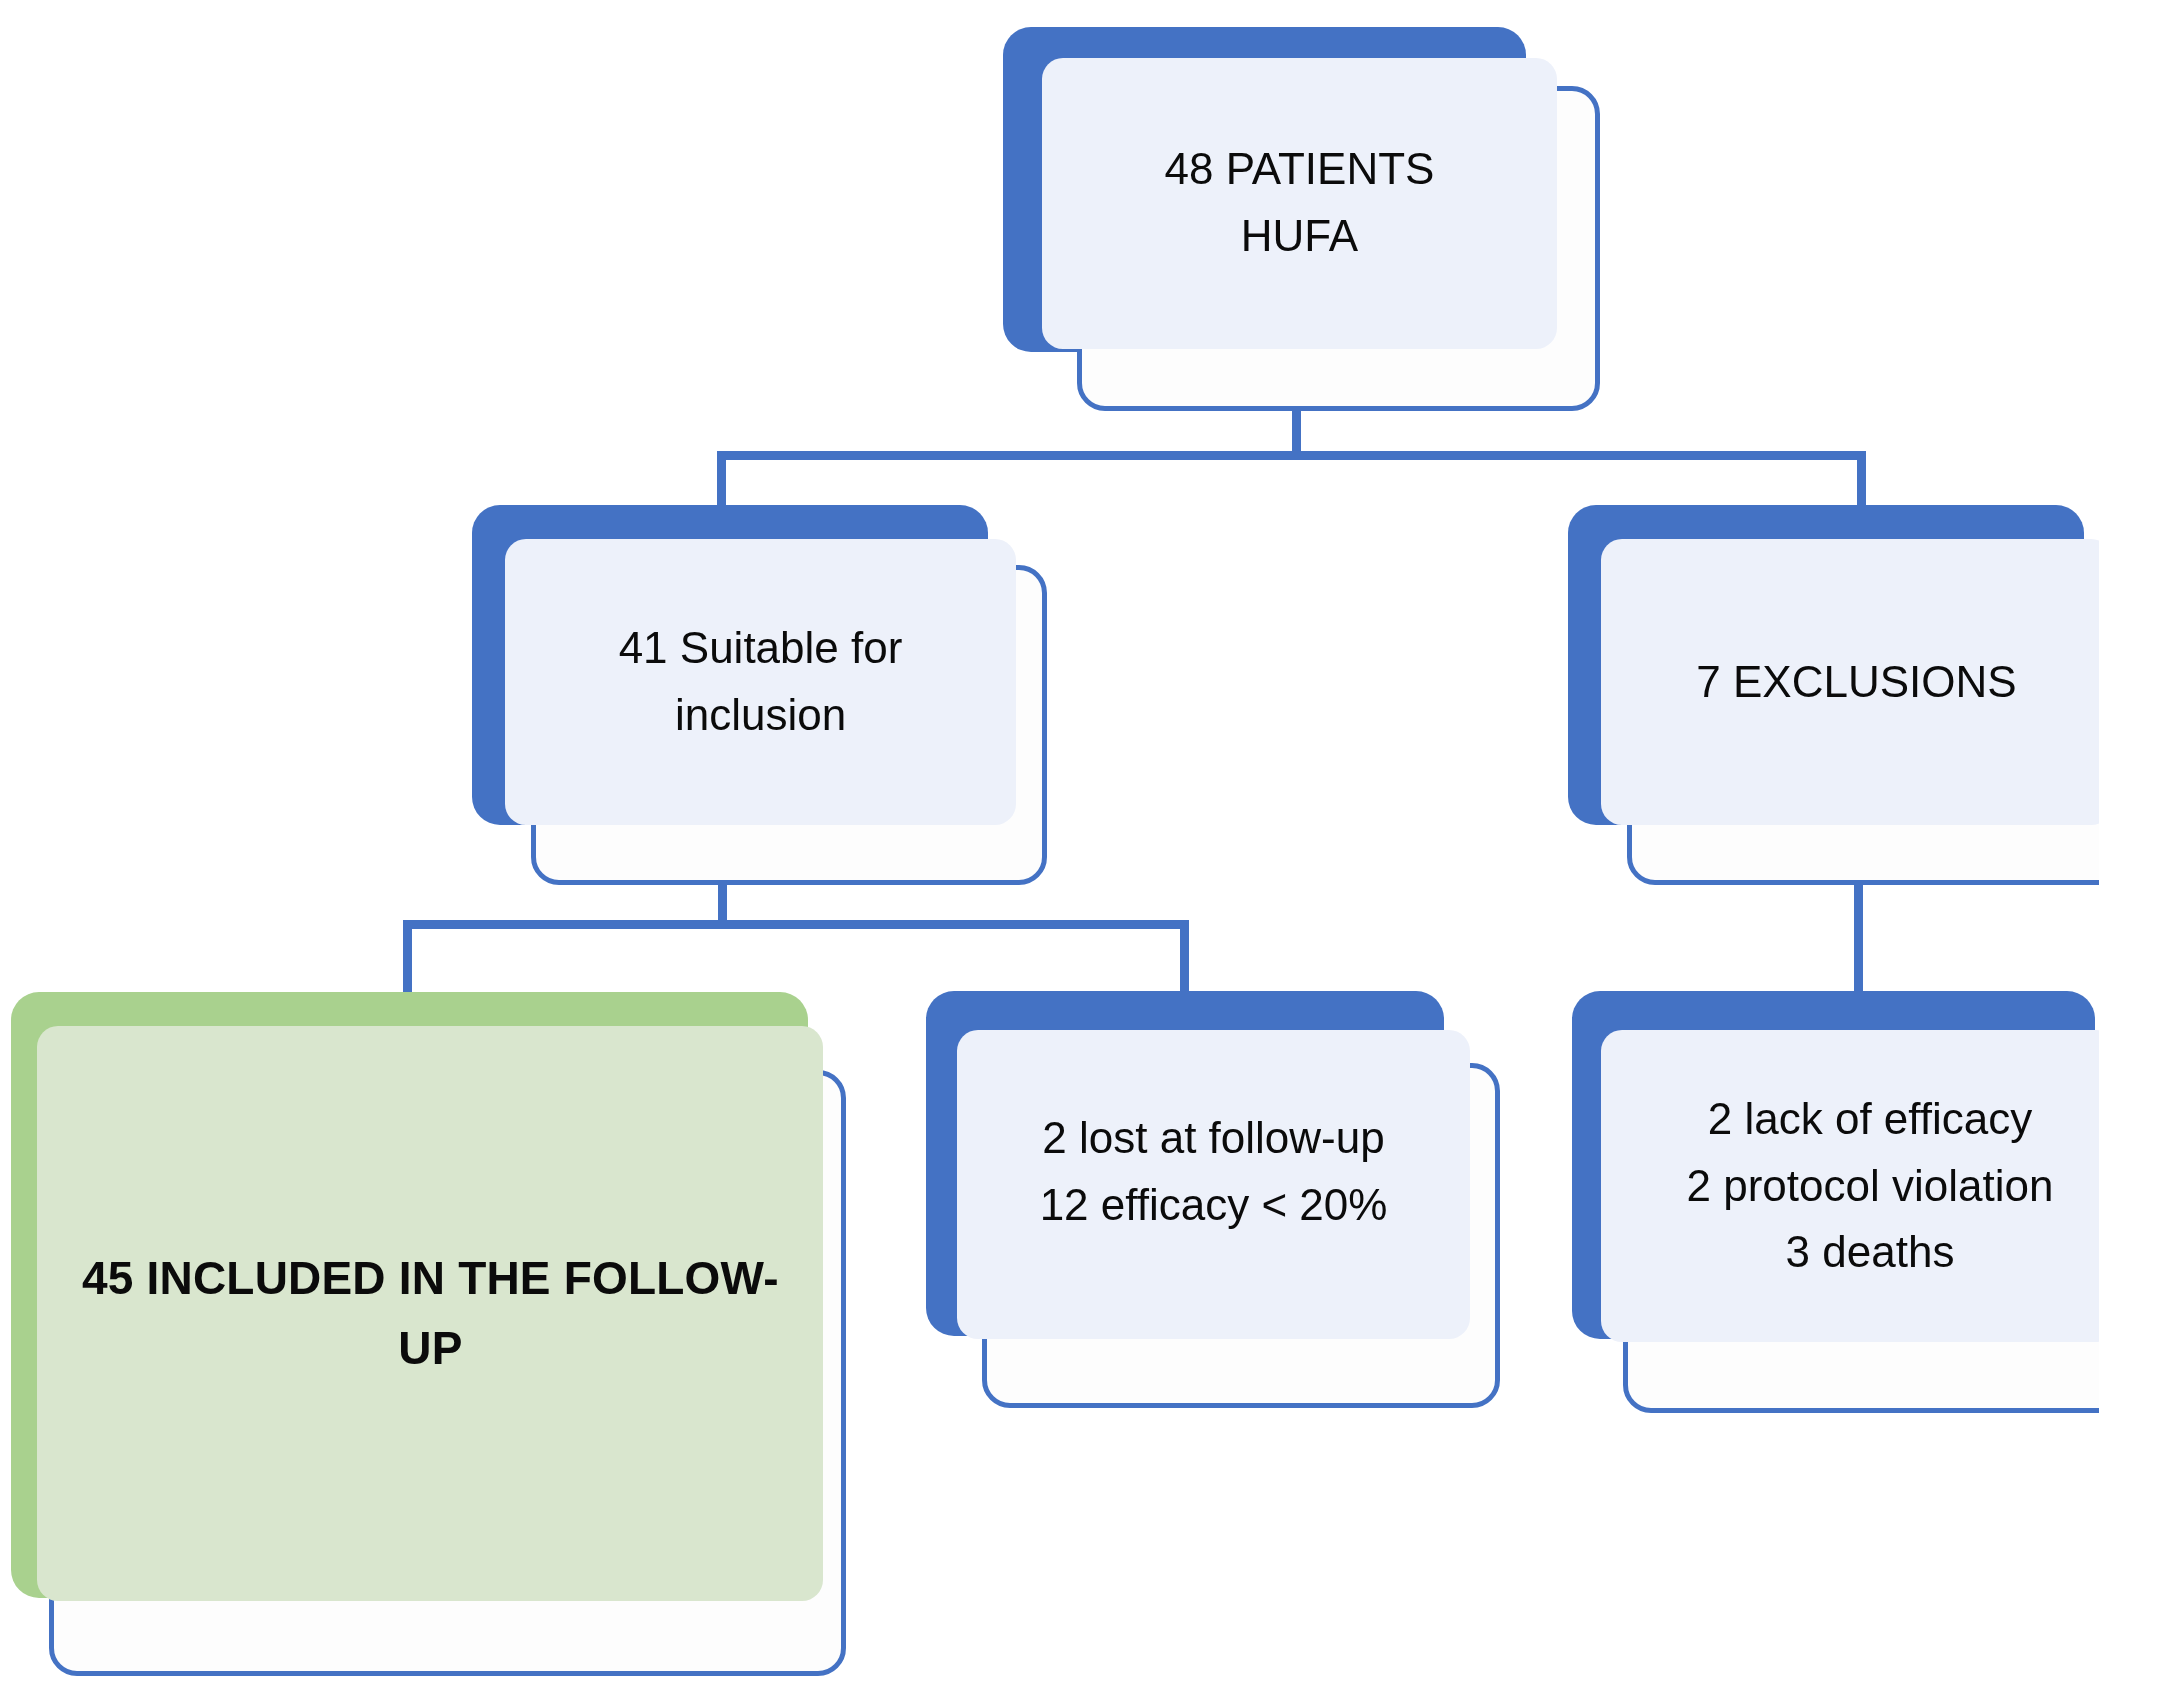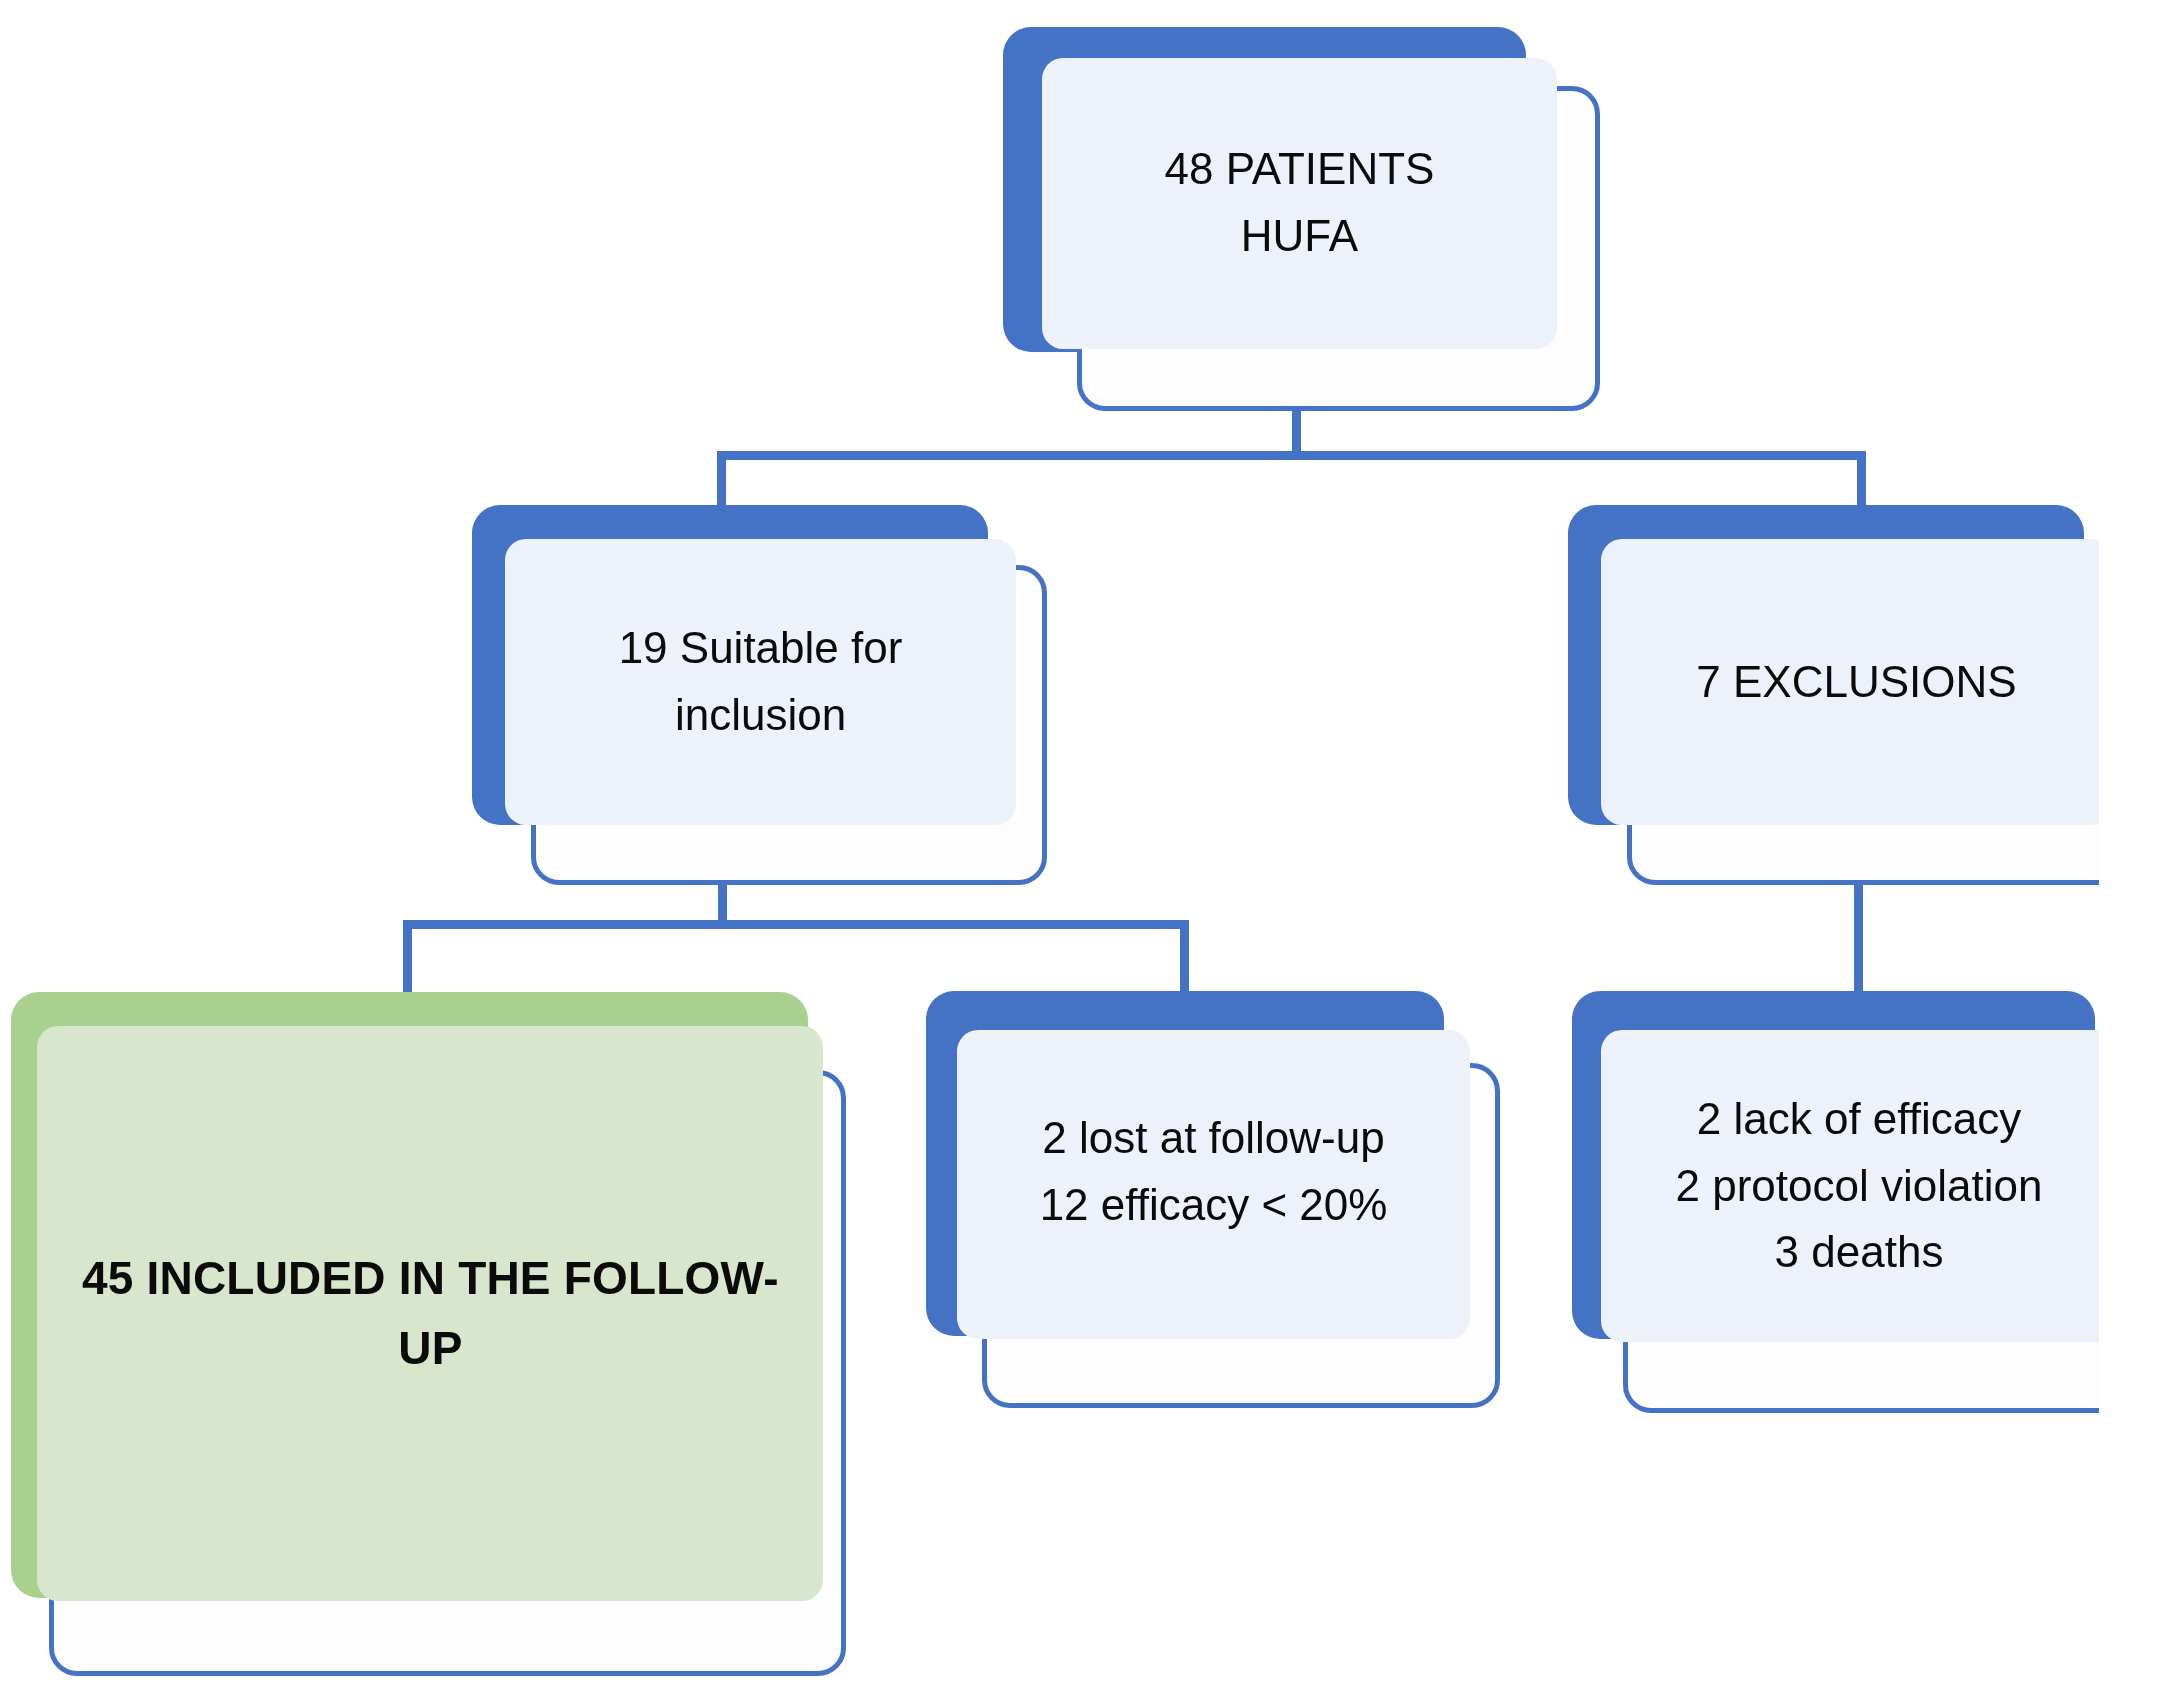--- a/index.html
+++ b/index.html
@@ -100,21 +100,21 @@
     <div class="card" style="left:74px; top:59px; width:523px; height:325px;"></div>
     <div class="fill fill-blue" style="left:39px; top:31px; width:515px; height:291px;"></div>
     <div class="label t-reg" style="left:39px; top:31px; width:515px; height:291px;">48 PATIENTS
 HUFA</div>
   </div>
 
   <div class="node" style="left:472px; top:493px; width:596px; height:381px;">
     <div class="slab slab-blue" style="left:0px; top:0px; width:516px; height:320px;"></div>
     <div class="card" style="left:59px; top:60px; width:516px; height:320px;"></div>
     <div class="fill fill-blue" style="left:33px; top:34px; width:511px; height:286px;"></div>
-    <div class="label t-reg" style="left:33px; top:34px; width:511px; height:286px;">19 Suitable for
+    <div class="label t-reg" style="left:33px; top:34px; width:511px; height:286px;">41 Suitable for
 inclusion</div>
   </div>
 
   <div class="node" style="left:1568px; top:493px; width:596px; height:381px;">
     <div class="slab slab-blue" style="left:0px; top:0px; width:516px; height:320px;"></div>
     <div class="card" style="left:59px; top:60px; width:516px; height:320px;"></div>
     <div class="fill fill-blue" style="left:33px; top:34px; width:511px; height:286px;"></div>
     <div class="label t-reg" style="left:33px; top:34px; width:511px; height:286px;">7 EXCLUSIONS</div>
   </div>
 
@@ -131,19 +131,19 @@
     <div class="card" style="left:56px; top:72px; width:518px; height:345px;"></div>
     <div class="fill fill-blue" style="left:31px; top:39px; width:513px; height:309px;"></div>
     <div class="label t-reg" style="left:31px; top:26px; width:513px; height:309px;">2 lost at follow-up
 12 efficacy &lt; 20%</div>
   </div>
 
   <div class="node" style="left:1572px; top:979px; width:596px; height:417px;">
     <div class="slab slab-blue" style="left:0px; top:0px; width:523px; height:348px;"></div>
     <div class="card" style="left:51px; top:74px; width:523px; height:348px;"></div>
     <div class="fill fill-blue" style="left:29px; top:39px; width:516px; height:312px;"></div>
-    <div class="label t-reg" style="left:29px; top:39px; width:516px; height:312px;">2 lack of efficacy
+    <div class="label t-reg" style="left:40px; top:39px; width:516px; height:312px;">2 lack of efficacy
 2 protocol violation
 3 deaths</div>
   </div>
 
 </div>
 
 
 </body></html>

